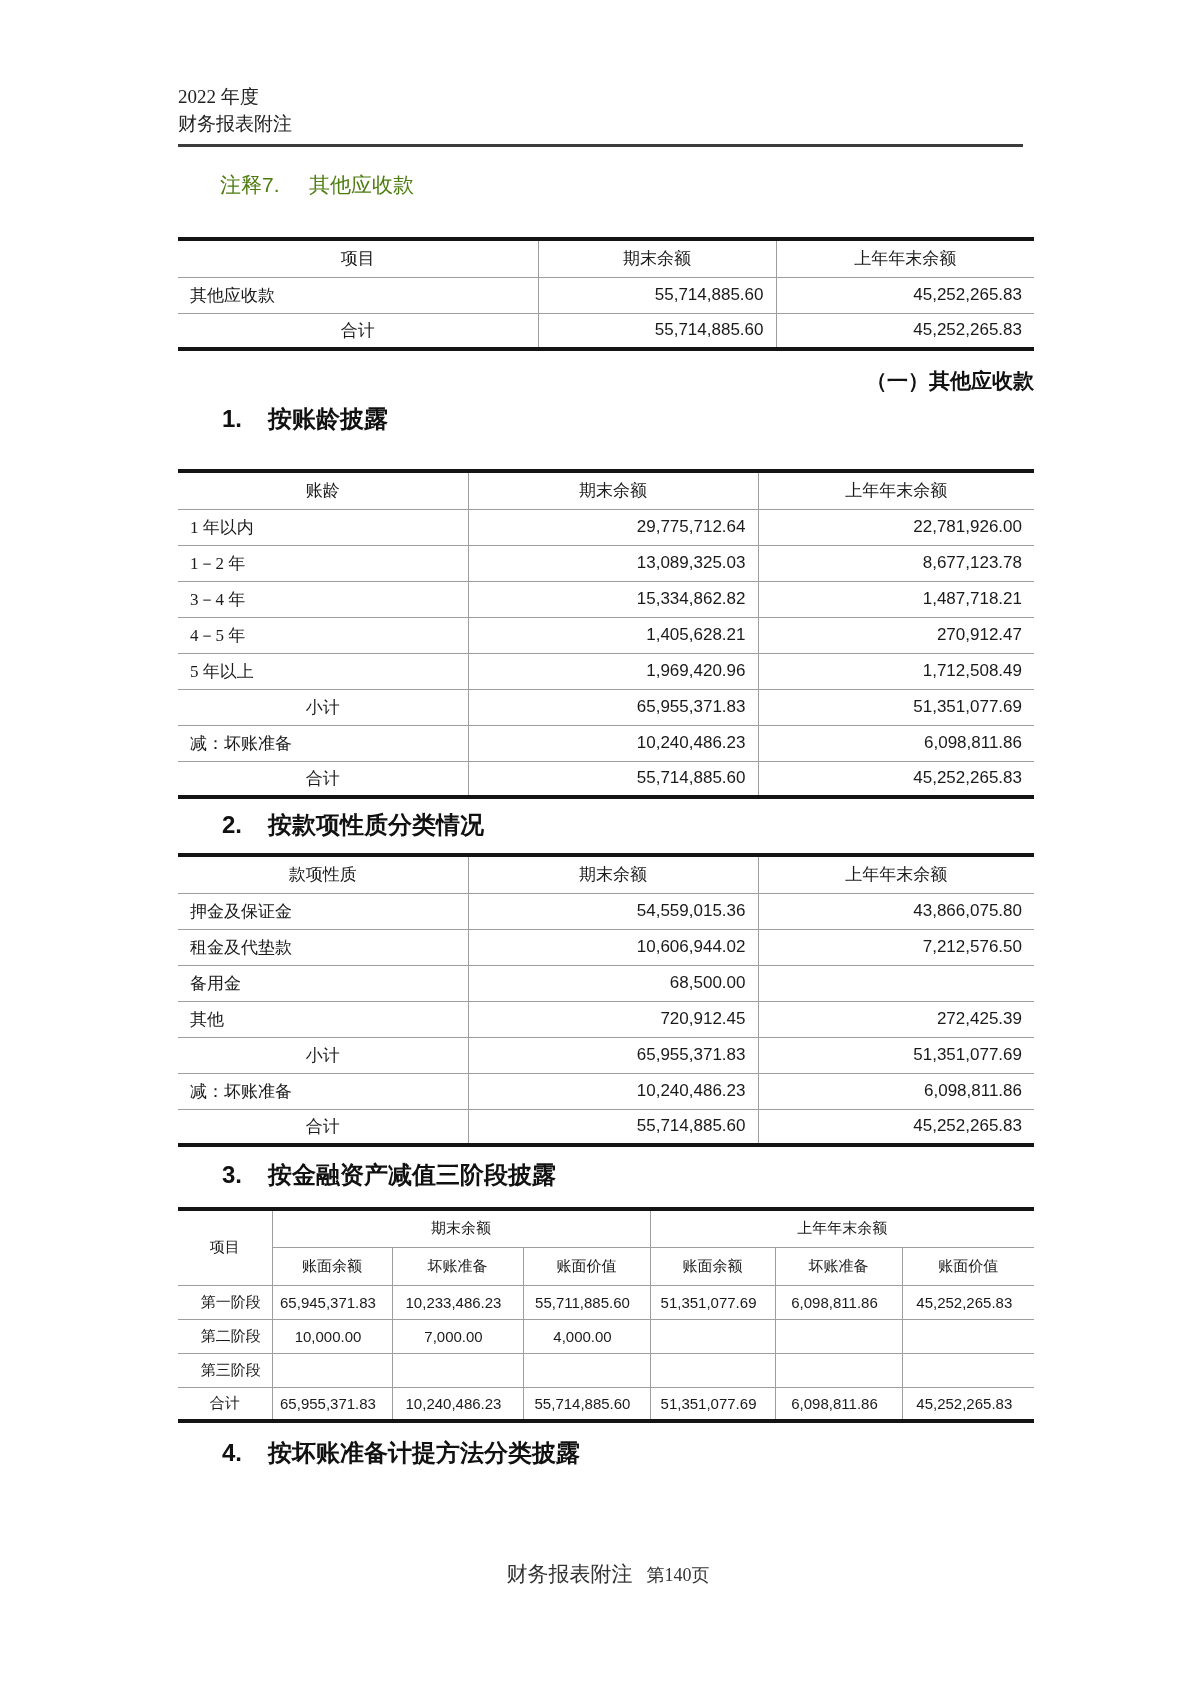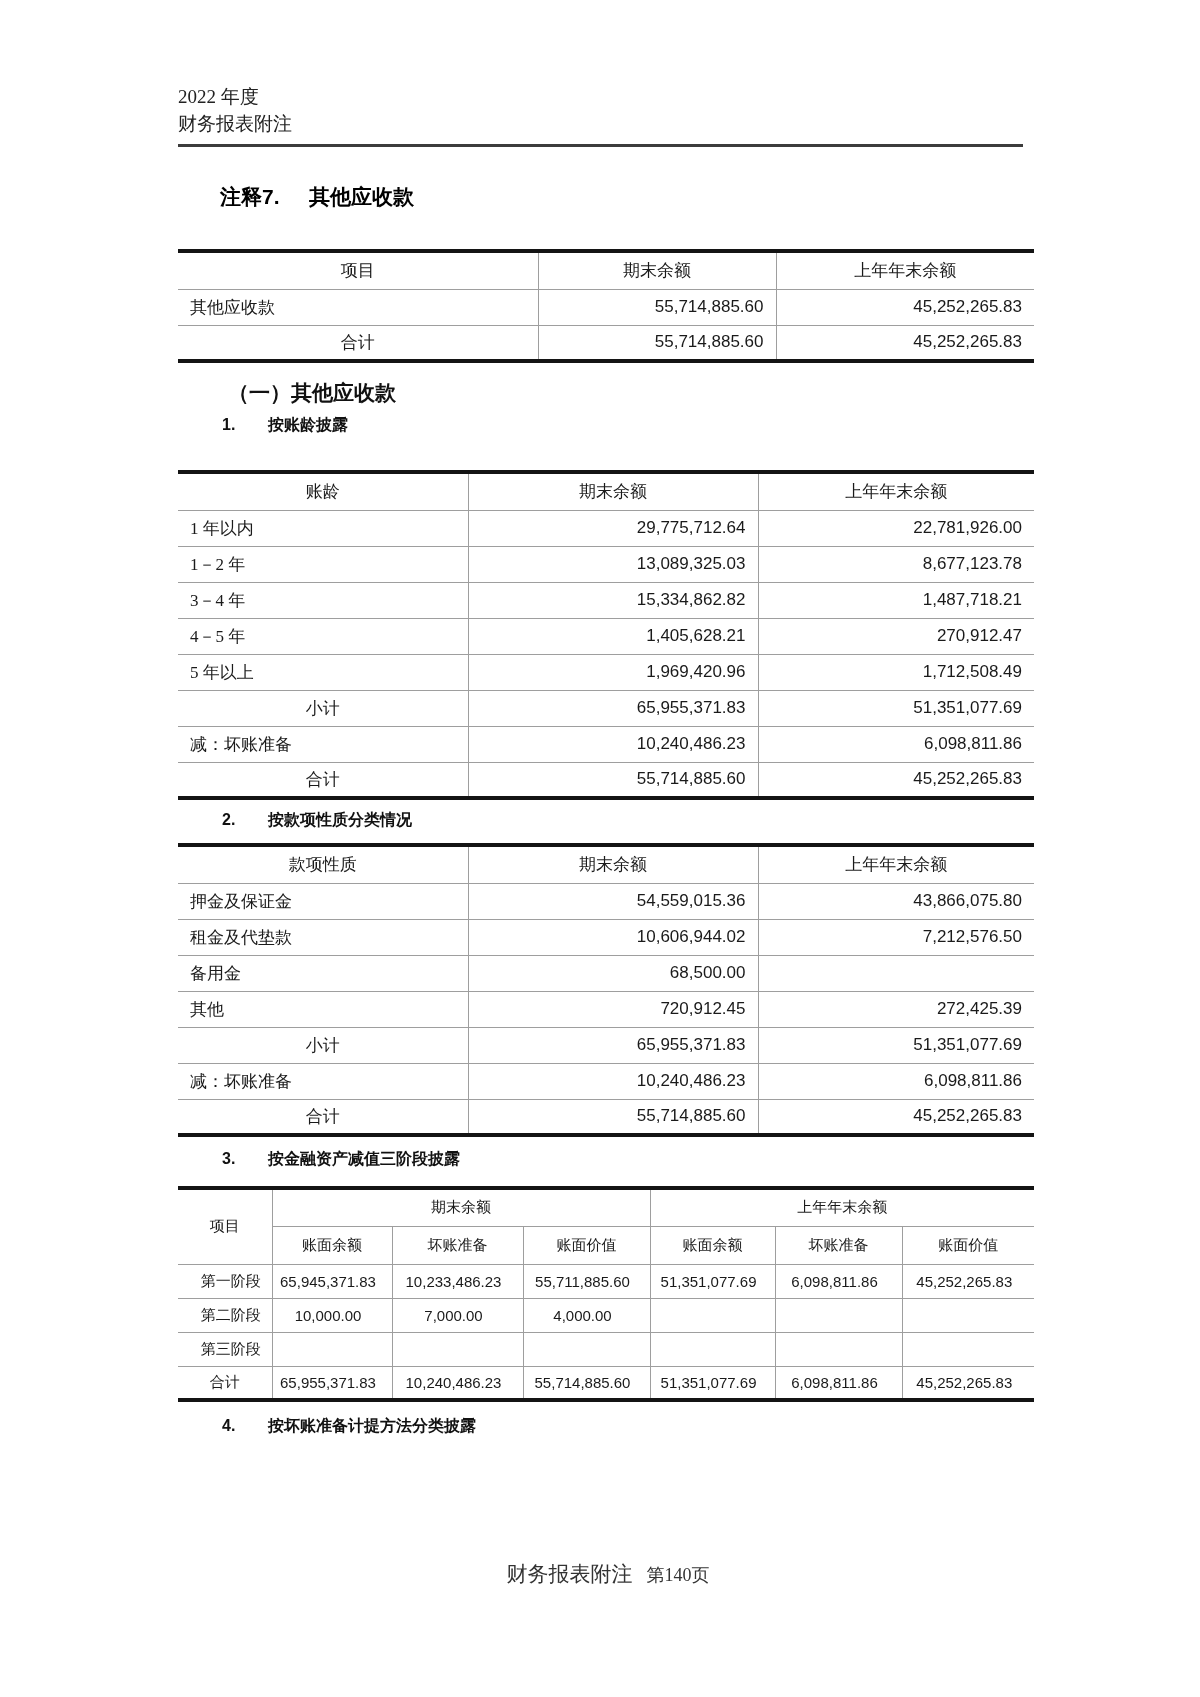--- a/index.html
+++ b/index.html
@@ -8,27 +8,27 @@
     width:1200px; height:1697px; position:relative; overflow:hidden;
     font-family:"Liberation Serif", serif; color:#1a1a1a;
   }
   .content { width:856px; margin-left:178px; padding-top:84px; }
 
   
   .doc-header { font-size:19px; line-height:1.4; color:#222; }
   .header-rule { width:845px; border-bottom:3px solid #3c3c3c; margin-top:7px; }
 
   
-  .note-heading { margin-top:36px; margin-left:42px;
-    font-family:"Liberation Sans", sans-serif; font-weight:bold; font-size:21px; color:#000000; }
+  .note-heading { margin-top:24px; margin-left:42px;
+    font-family:"Liberation Sans", sans-serif; font-weight:normal; font-size:21px; color:#4d7c0f; }
   .note-num { display:inline-block; min-width:89px; }
   .sub-heading { margin-top:16px; margin-left:50px;
-    font-family:"Liberation Sans", sans-serif; font-weight:bold; font-size:21px; color:#111; }
+    font-family:"Liberation Sans", sans-serif; font-weight:bold; font-size:21px; color:#111;text-align:right; }
   .num-heading { margin-left:44px;
-    font-family:"Liberation Sans", sans-serif; font-weight:bold; font-size:16px; color:#111; }
+    font-family:"Liberation Sans", sans-serif; font-weight:bold; font-size:24px; color:#111; }
   .h-num { display:inline-block; min-width:46px; }
   #h1 { margin-top:8px; }
   #h2 { margin-top:10px; }
   #h3 { margin-top:12px; }
   #h4 { margin-top:14px; }
 
   
   table { border-collapse:collapse; table-layout:fixed; width:856px;
     border-top:4px solid #141414; border-bottom:4px solid #141414; }
   .t123 { font-size:17px; }

